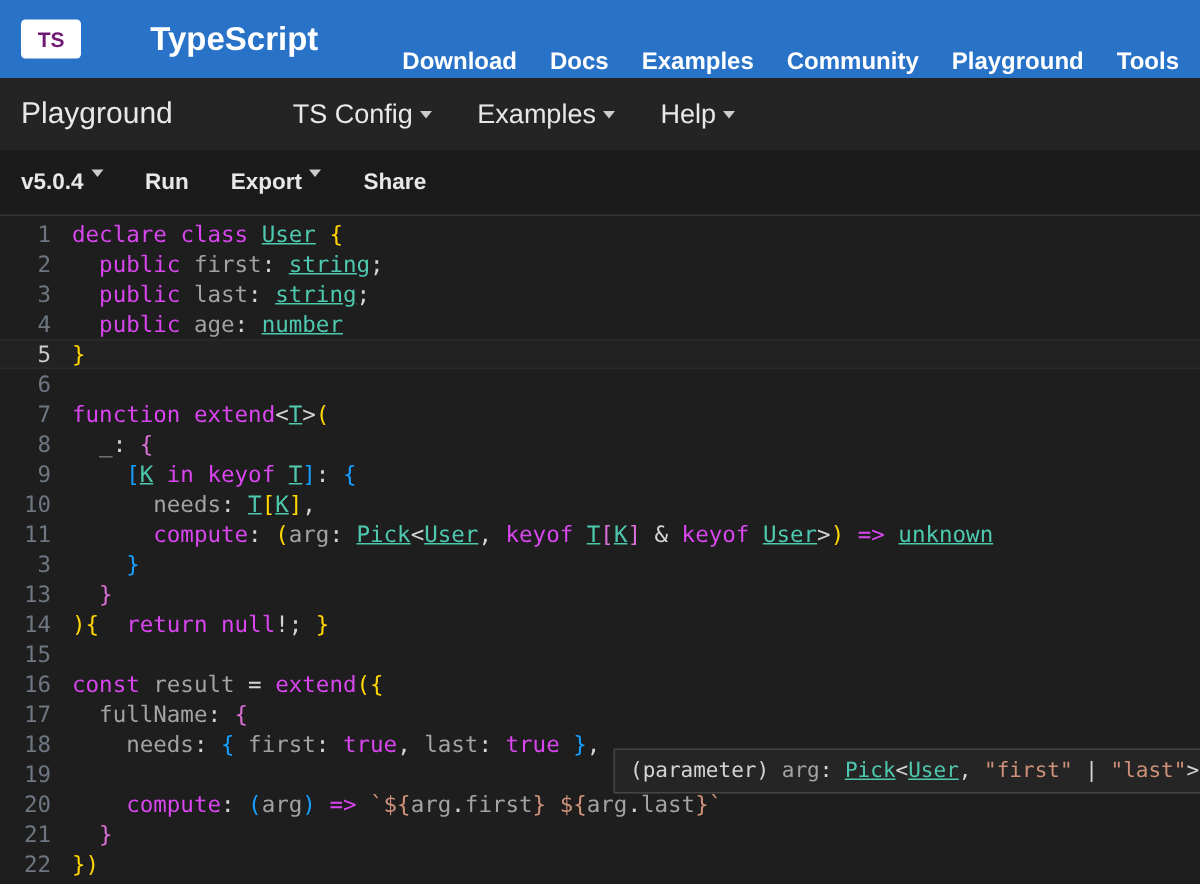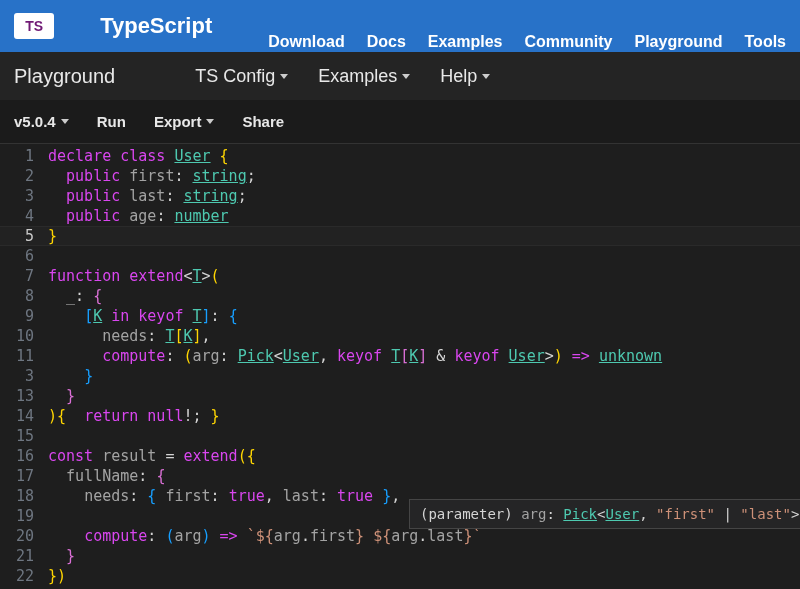--- a/index.html
+++ b/index.html
@@ -81,21 +81,21 @@
     height: 44px;
     display: flex;
     align-items: center;
     padding: 0 14px;
     gap: 28px;
     border-bottom: 1px solid #333;
     font-size: 15px;
     font-weight: 600;
     color: #e8e8e8;
   }
-  .toolbar .item { display: flex; align-items: center; gap: 5px; cursor: pointer; }
+  .toolbar .item { display: flex; gap: 5px; cursor: pointer; }
   
   .editor {
     display: flex;
     font-family: "Consolas", monospace;
     font-size: 15px;
     line-height: 20px;
     background: #1e1e1e;
     height: calc(589px - 52px - 48px - 44px);
     overflow: hidden;
     position: relative;

